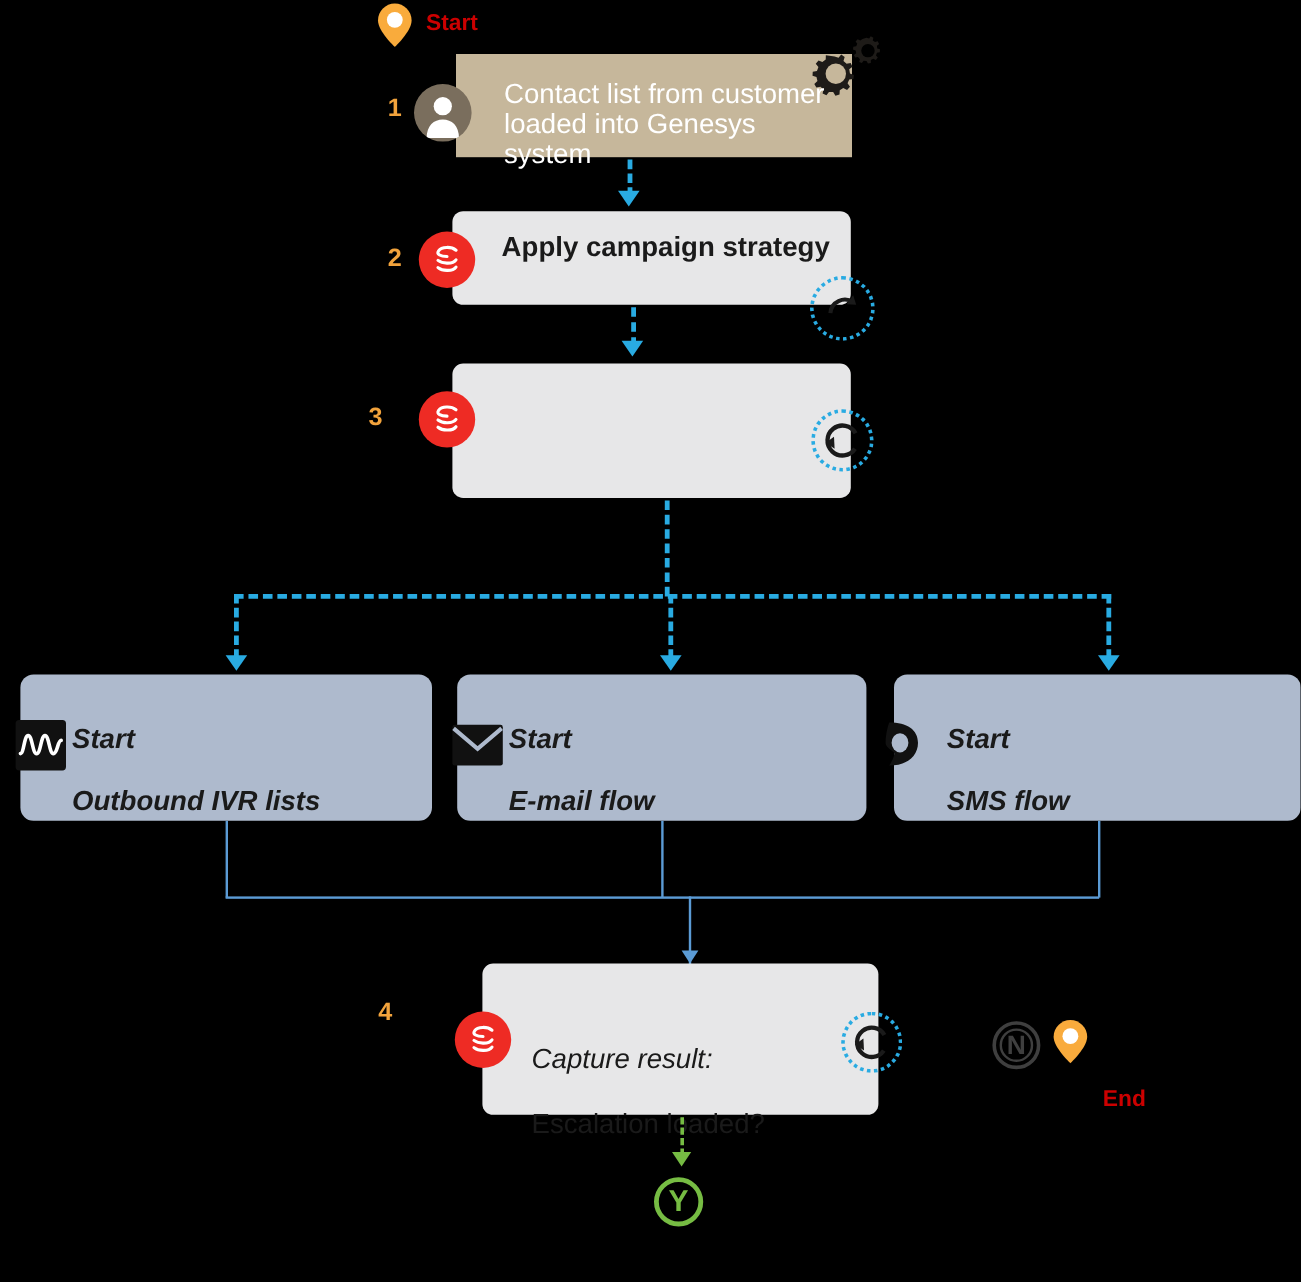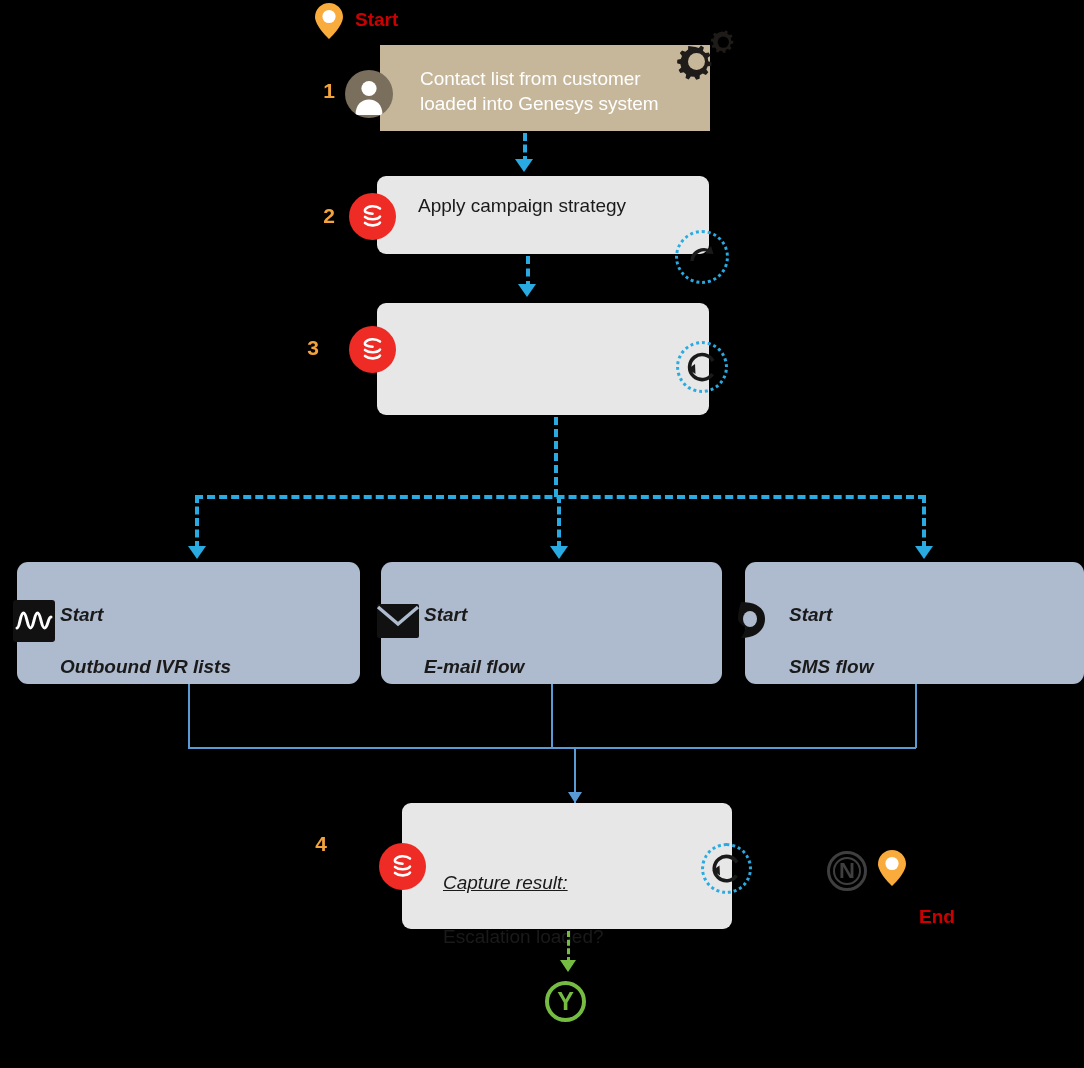--- a/index.html
+++ b/index.html
@@ -49,28 +49,28 @@
     background: #E7E7E8;
     border-radius: 9px;
   }
   .box-blue {
     background: #AEBACD;
     border-radius: 11px;
   }
   .box-text {
     position: absolute;
     color: #1A1A1A;
-    font-size: 19px;
+    font-size: 23px;
     line-height: 25px;
     white-space: pre-line;
   }
   .box-text.white { color: #FFFFFF; }
   .box-text.ital { font-style: italic; font-weight: bold; }
   .q-bold { font-weight: bold; }
-  .ital-plain { font-style: italic; font-weight: normal; text-decoration: underline; }
+  .ital-plain { font-style: italic; font-weight: normal; }
 
   
   .circ-icon {
     position: absolute;
     border-radius: 50%;
     overflow: hidden;
   }
   .person-circ { background: #7A6E5D; }
   .genesys-circ { background: #EE2B24; }
 
@@ -211,21 +211,21 @@
   <div class="circ-icon genesys-circ" style="left:349px; top:193px; width:47px; height:47px;">
     <svg width="47" height="47" viewBox="0 0 47 47">
       <g fill="none" stroke="#FFFFFF" stroke-width="2.6" stroke-linecap="round">
         <path d="M31 15.5 C27 12.2 19 12.5 16.5 16 C14.3 19.1 18.5 20.6 23.5 20.8"></path>
         <path d="M16 24 C20 27.2 28.5 27 31 23.5"></path>
         <path d="M16 30 C20 33.3 28.5 33.1 31 29.6"></path>
       </g>
     </svg>
   </div>
 
-  <div class="box-text" style="left:418px; top:193px; width:280px;">Apply  campaign strategy</div>
+  <div class="box-text" style="left:418px; top:193px; width:280px;font-weight:bold;">Apply  campaign strategy</div>
 
   <div class="dot-ring" style="left:675px; top:230px; width:54px; height:54px;">
     <svg width="48" height="48" viewBox="0 0 48 48" style="position:absolute; left:0; top:0;">
       <path d="M14 28 A12 12 0 0 1 33 19" fill="none" stroke="#1A1A1A" stroke-width="3.4"></path>
       <path d="M33 13 L35.5 21 L27.5 20.5 Z" fill="#1A1A1A"></path>
     </svg>
   </div>
 
   <div class="vline-dash" style="left:526px; top:256px; height:33px;"></div>
   <div class="arrow-dn" style="left:518px; top:284px;"></div>

